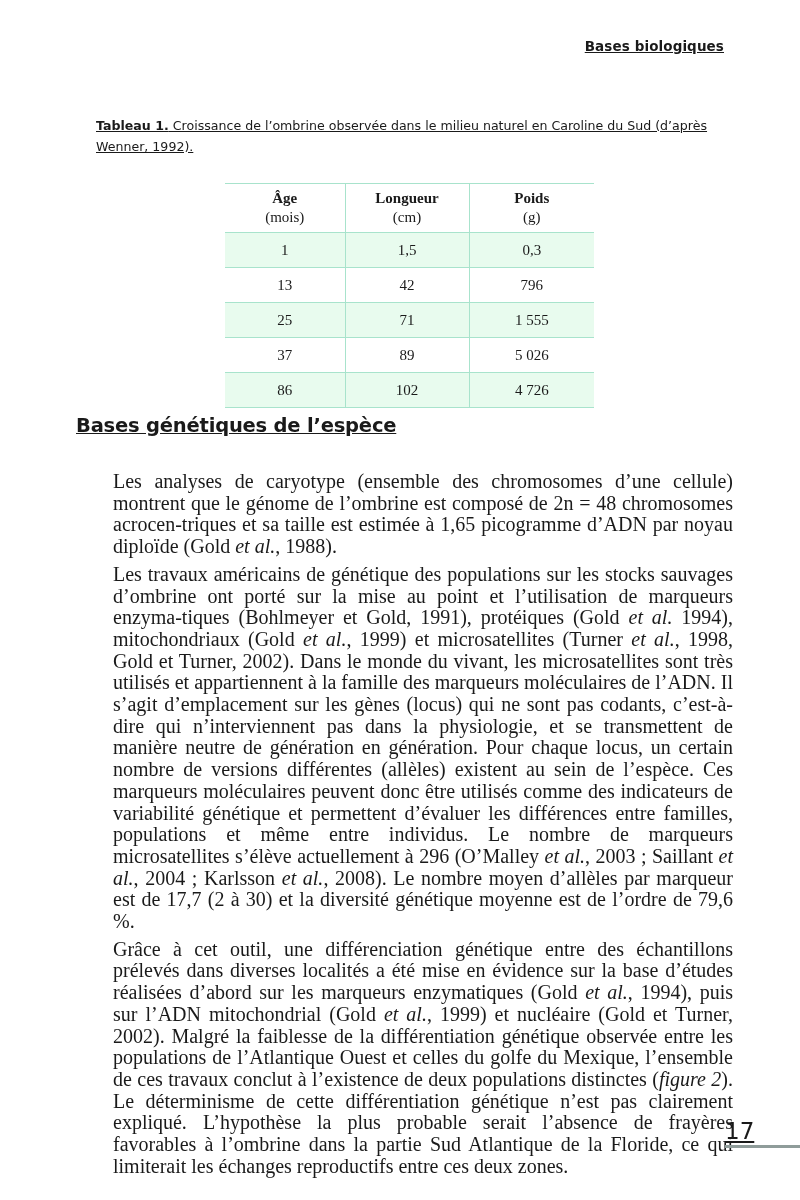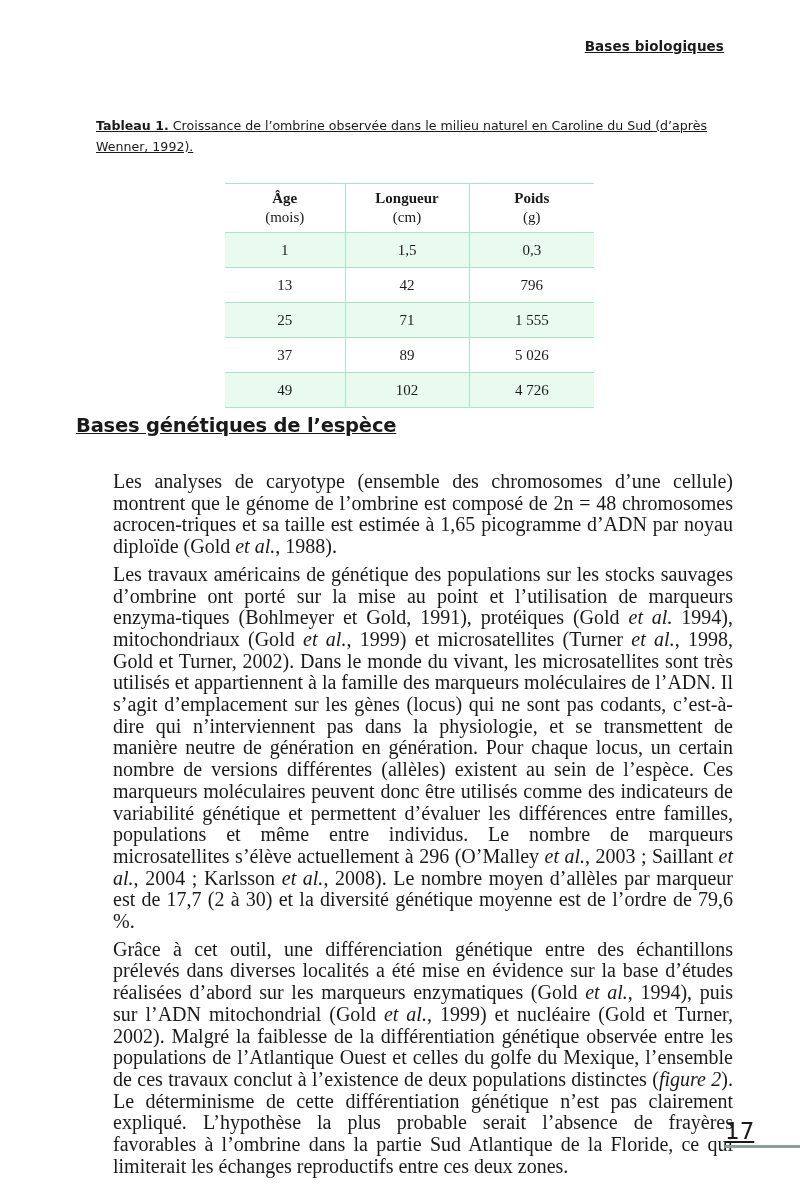--- a/index.html
+++ b/index.html
@@ -65,21 +65,21 @@
       <td>25</td>
       <td>71</td>
       <td>1 555</td>
     </tr>
     <tr>
       <td>37</td>
       <td>89</td>
       <td>5 026</td>
     </tr>
     <tr class="shaded">
-      <td>49</td>
+      <td>86</td>
       <td>102</td>
       <td>4 726</td>
     </tr>
   </tbody>
 </table>
 
 <h2 class="section-title sans">Bases génétiques de l’espèce</h2>
 
 <div class="body-text serif">
   <p><span>Les analyses de caryotype (ensemble des chromosomes d’une cellule) montrent que le génome de l’ombrine est composé de 2n = 48 chromosomes acrocen-triques et sa taille est estimée à 1,65 picogramme d’ADN par noyau diploïde (Gold </span><i>et al.</i><span>, 1988).</span></p>

